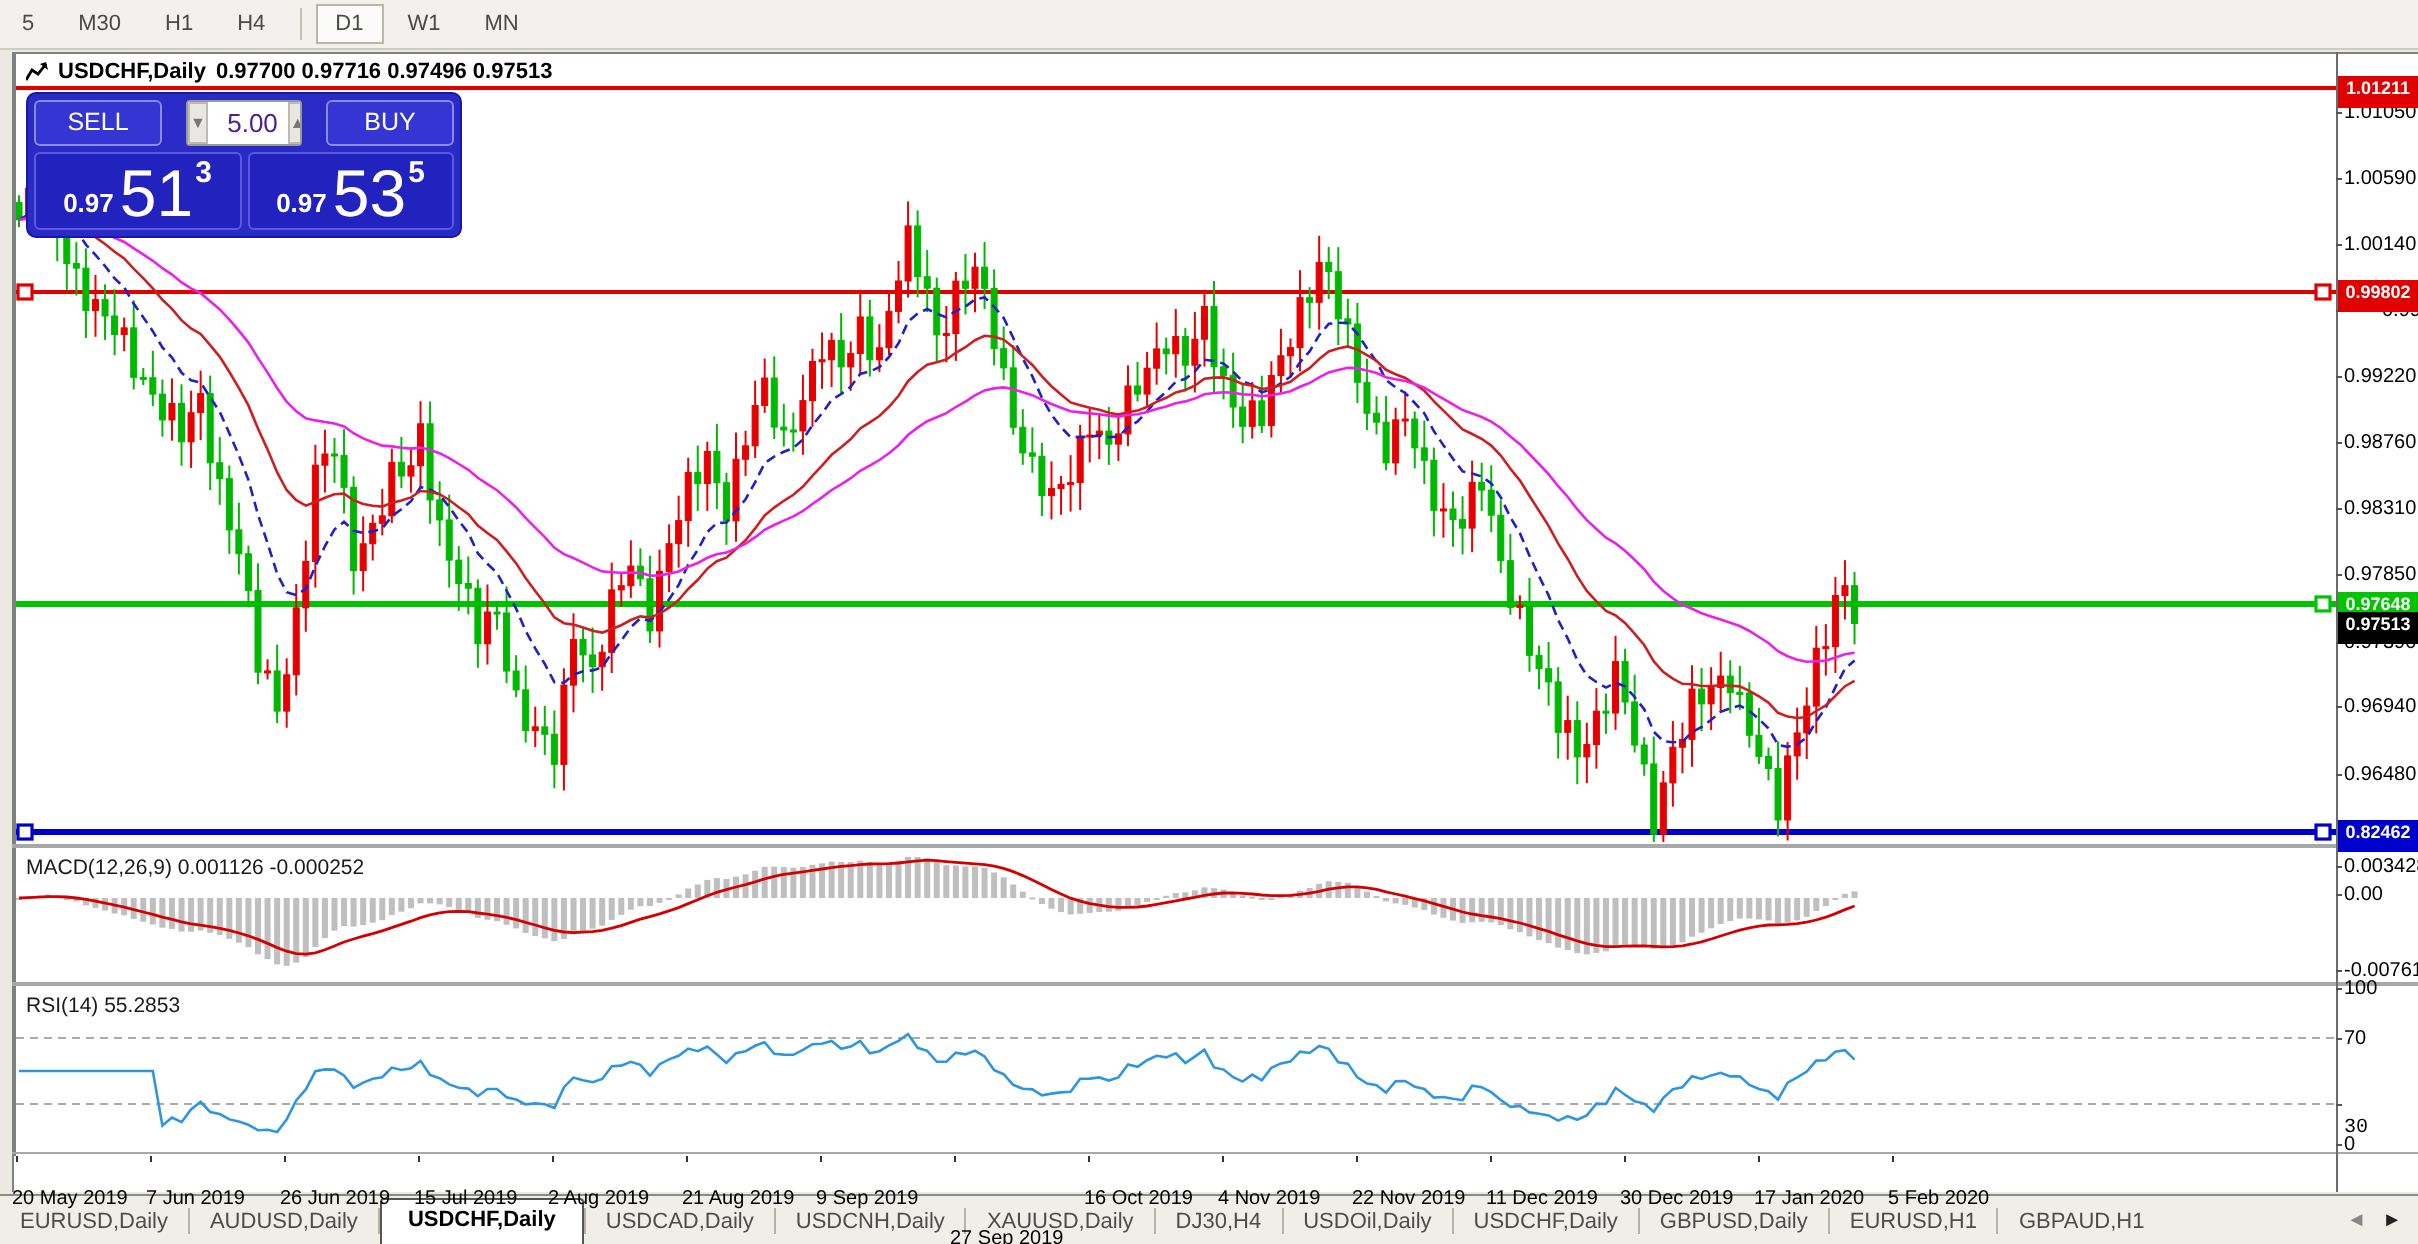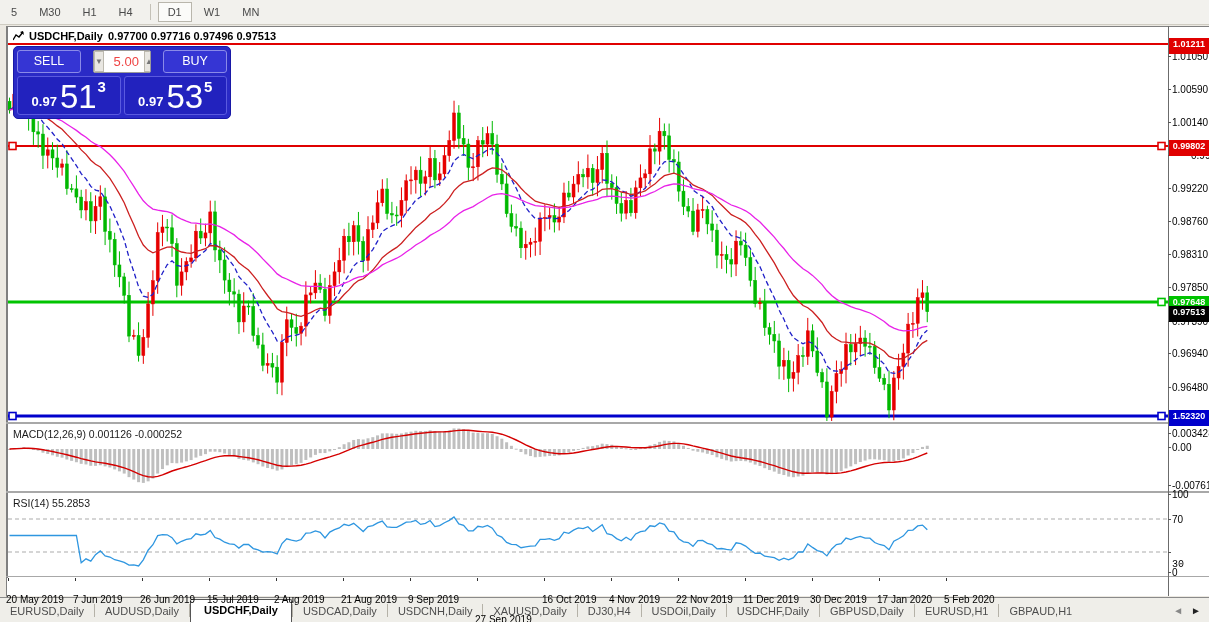--- a/index.html
+++ b/index.html
@@ -46,21 +46,21 @@
   .trade-panel { position:absolute; left:13px; top:46px; width:218px; z-index:20;
                  background:#2A2AC6; border:1px solid #1818A6; border-radius:5px; padding:3px; }
   .tp-row1 { display:flex; align-items:stretch; height:23px; gap:12px; }
   .tp-btn { flex:0 0 64px; background:#3535D4; border:1px solid #8A8AE8; border-radius:3px;
             color:#fff; font-size:12.5px; text-align:center; line-height:21px; cursor:pointer; }
   .tp-spin { flex:1; display:flex; align-items:stretch; background:#fff; border:1px solid #9a9a9a;
              border-radius:2px; overflow:hidden; }
   .tp-spin .arrow { width:17px; background:#E9E7E2; border:1px solid #BDBAB0; color:#777;
                     font-size:8px; text-align:center; line-height:20px; cursor:pointer; }
   .tp-spin input { flex:1; border:0; outline:0; text-align:right; padding-right:5px;
-                   font-size:13px; font-family:"Liberation Sans",sans-serif; color:#ef4444; width:40px; }
+                   font-size:13px; font-family:"Liberation Sans",sans-serif; color:#4c1d95; width:40px; }
   .tp-row2 { display:flex; gap:3px; margin-top:3px; }
   .tp-tile { flex:1; height:39px; background:#2222BE; border:1px solid #5A5ADF; border-radius:3px;
              color:#fff; display:flex; align-items:flex-end; justify-content:center;
              padding-bottom:3px; cursor:pointer; }
   .tp-tile .small { font-size:13px; font-weight:bold; line-height:1; margin-right:3px; margin-bottom:3px; }
   .tp-tile .big { font-size:33px; line-height:0.85; font-weight:normal; }
   .tp-tile .sup { font-size:15px; font-weight:bold; line-height:1; margin-left:1px;
                   position:relative; top:-17px; }
 
   
@@ -826,21 +826,21 @@
 <div class="scale-tick" style="top: 320.653px;"></div>
 <div class="scale-label" style="top: 315.653px;">0.97390</div>
 <div class="scale-tick" style="top: 353.237px;"></div>
 <div class="scale-label" style="top: 348.237px;">0.96940</div>
 <div class="scale-tick" style="top: 386.546px;"></div>
 <div class="scale-label" style="top: 381.546px;">0.96480</div>
 <div class="chip" style="top: 37.9743px; background: rgb(224, 0, 0);">1.01211</div>
 <div class="chip" style="top: 140px; background: rgb(224, 0, 0);">0.99802</div>
 <div class="chip" style="top: 295.971px; background: rgb(0, 196, 0);">0.97648</div>
 <div class="chip" style="top: 305.746px; background: rgb(0, 0, 0);">0.97513</div>
-<div class="chip" style="top: 410.017px; background: rgb(0, 0, 204);">1.52320</div>
+<div class="chip" style="top: 410.017px; background: rgb(0, 0, 204);">0.82462</div>
 <div class="scale-tick" style="top: 433px;"></div>
 <div class="scale-label" style="top: 428px;">0.003428</div>
 <div class="scale-tick" style="top: 447px;"></div>
 <div class="scale-label" style="top: 442px;">0.00</div>
 <div class="scale-tick" style="top: 485px;"></div>
 <div class="scale-label" style="top: 480px;">-0.007615</div>
 <div class="scale-tick" style="top: 494.25px;"></div>
 <div class="scale-label" style="top: 489.25px;">100</div>
 <div class="scale-tick" style="top: 519px;"></div>
 <div class="scale-label" style="top: 514px;">70</div>

